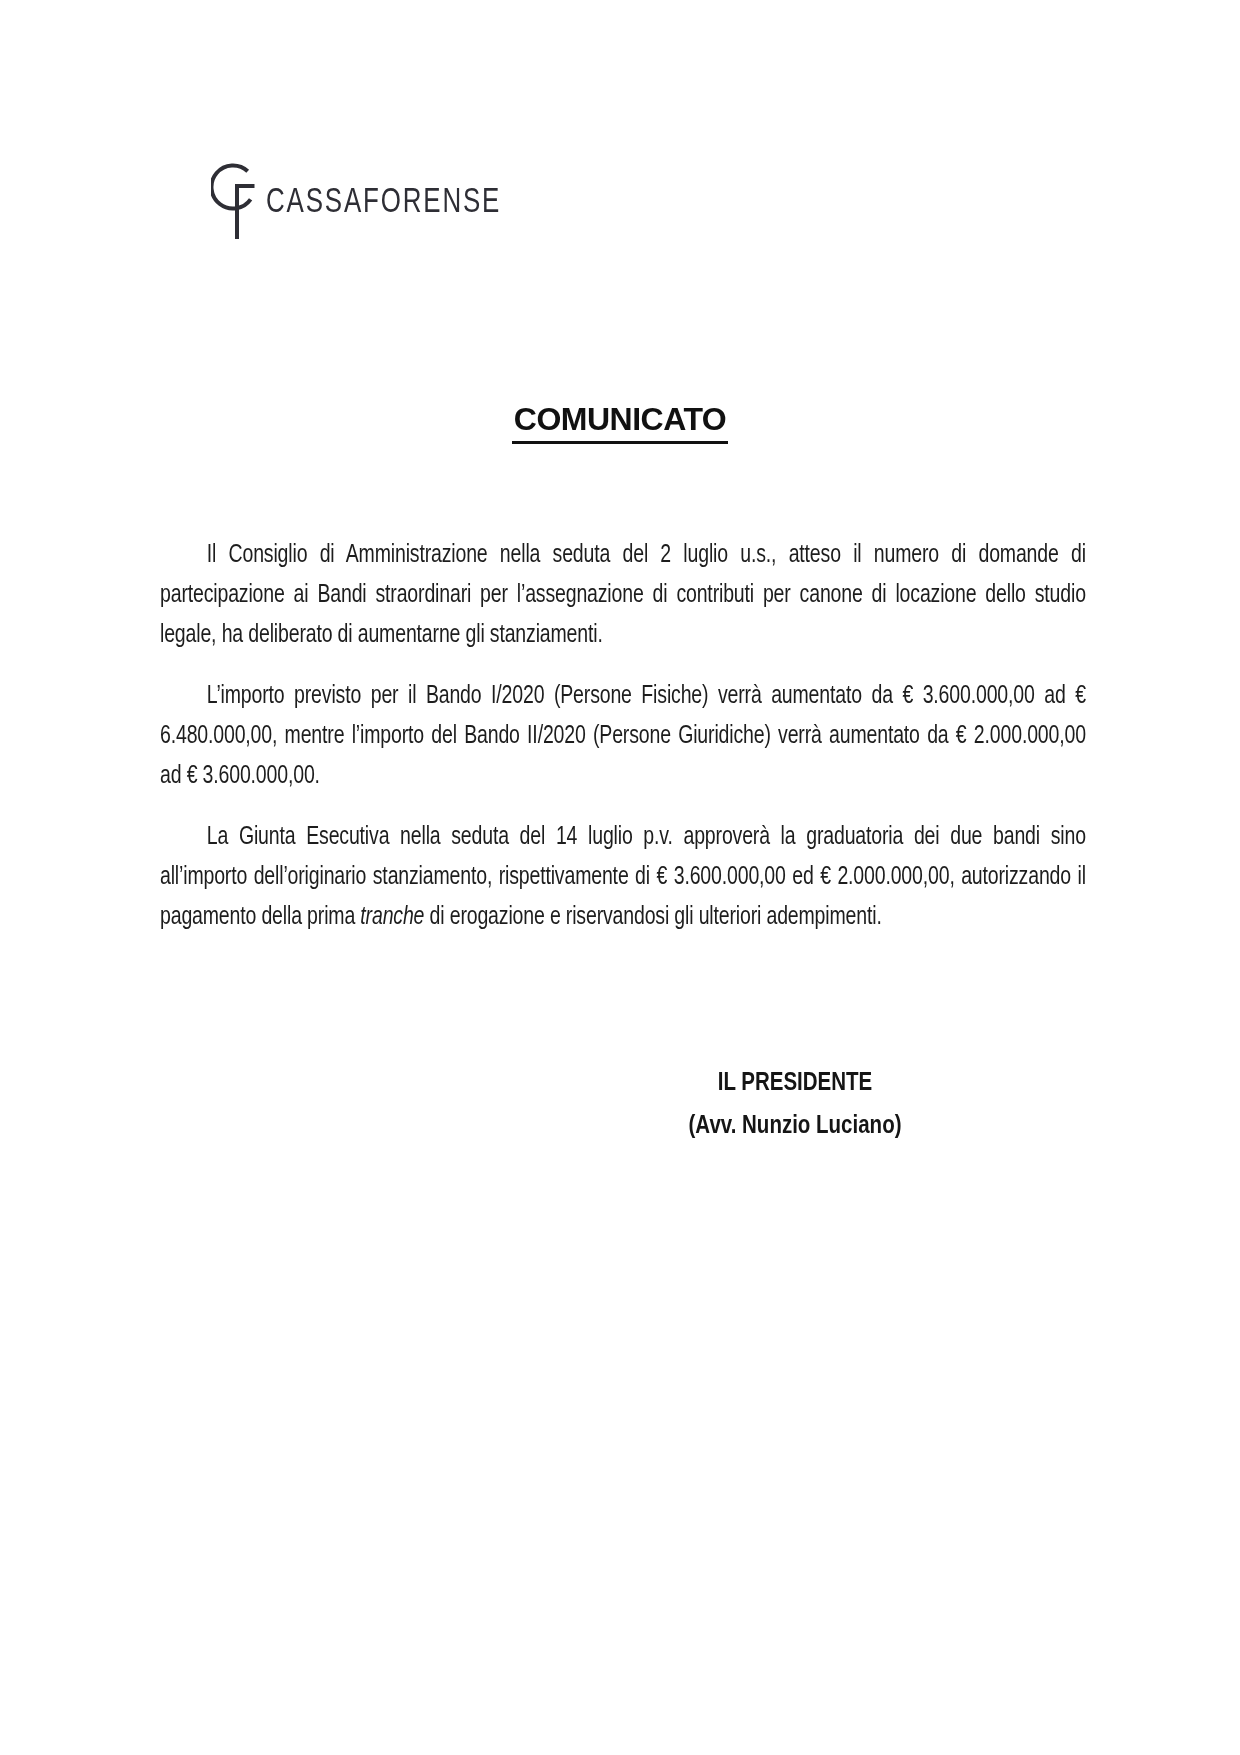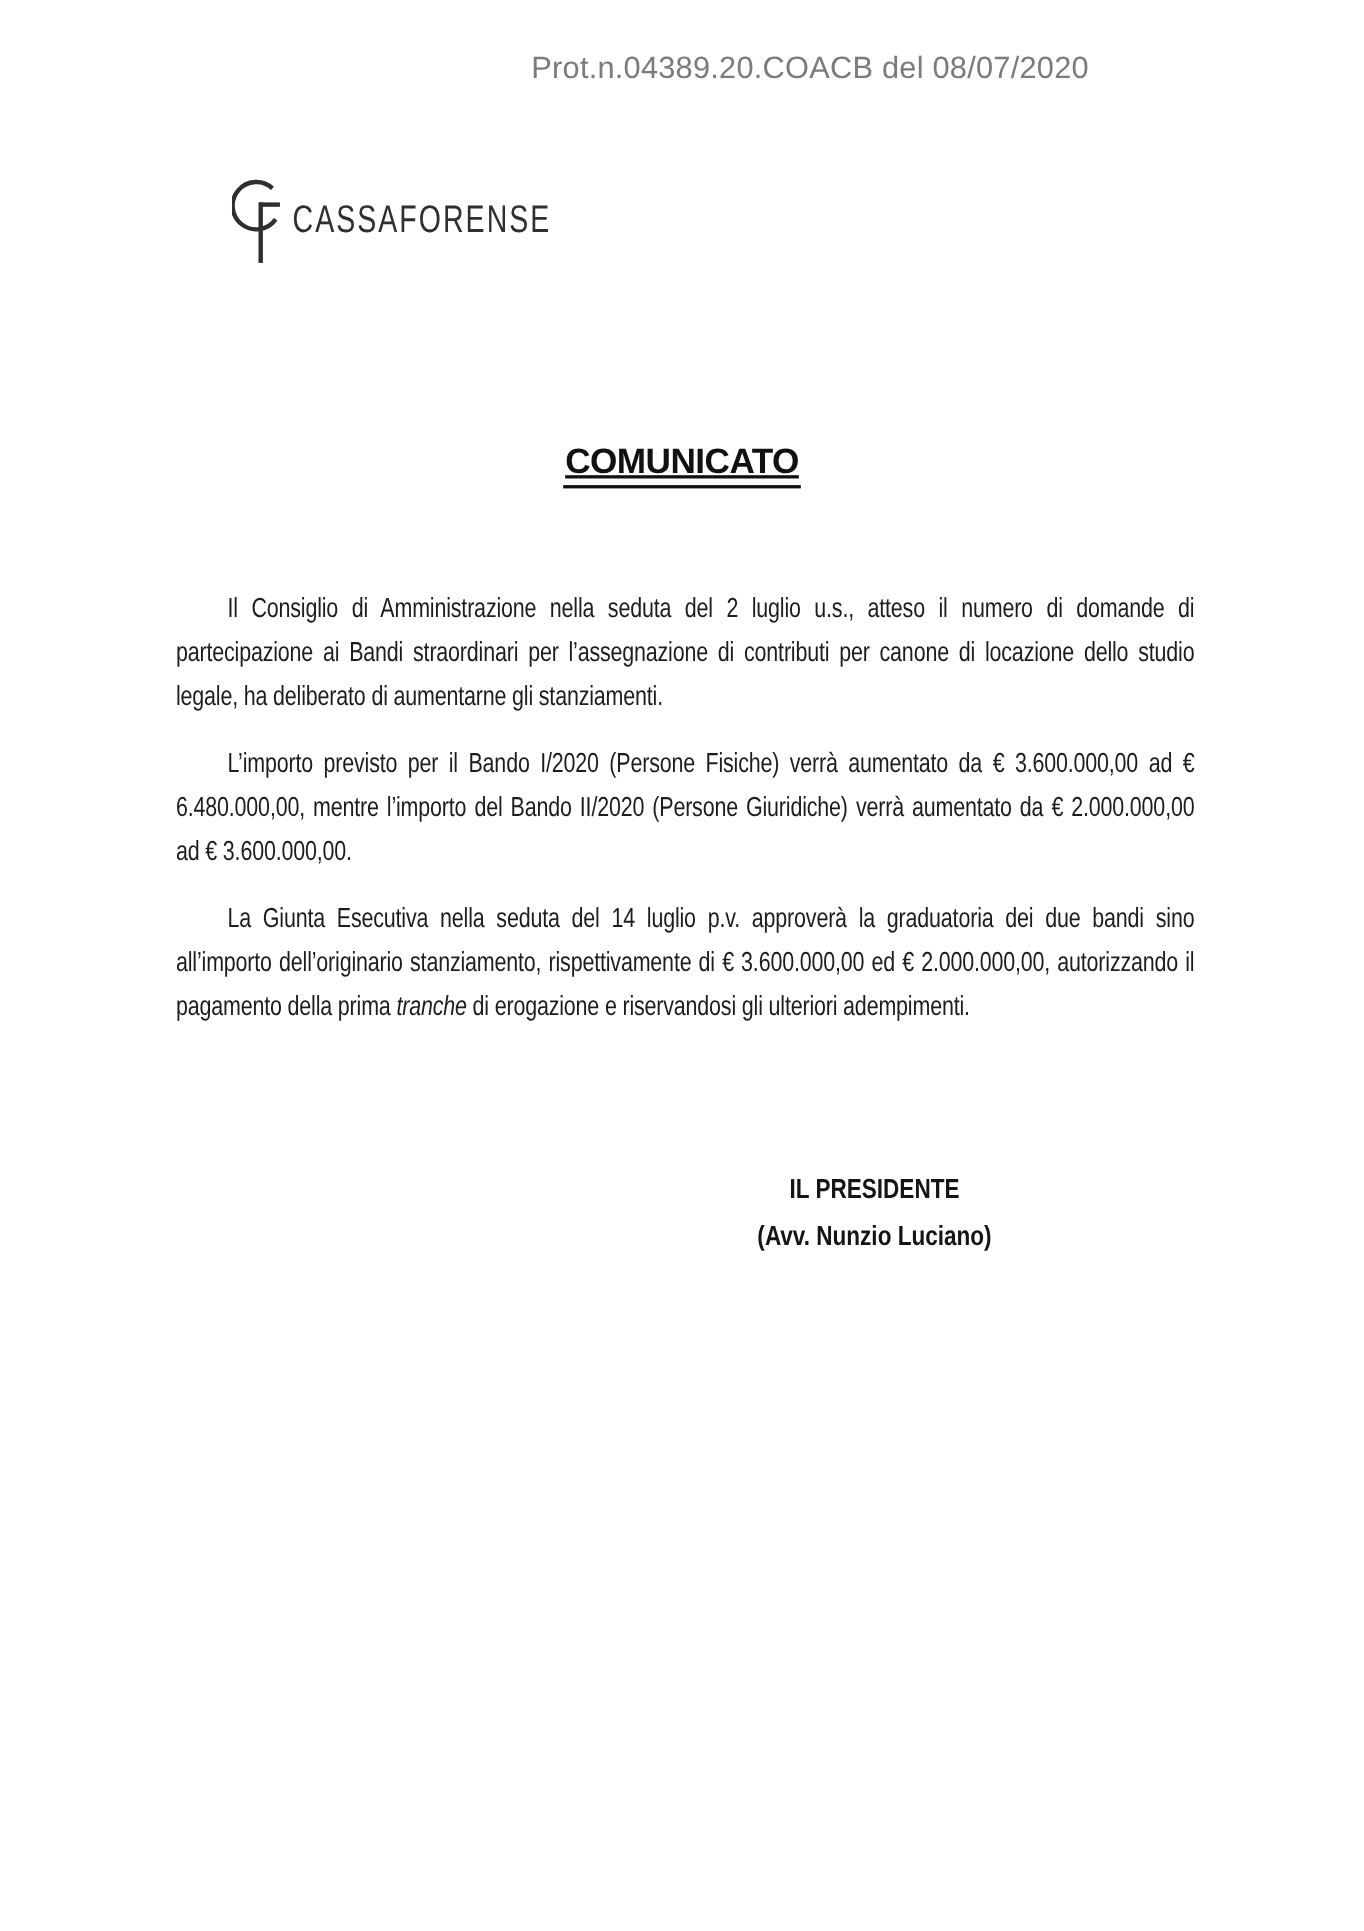--- a/index.html
+++ b/index.html
@@ -62,21 +62,20 @@
     text-align: center;
   }
   .title {
     display: inline-block;
     font-size: 32px;
     font-weight: bold;
     letter-spacing: -0.5px;
     color: #111111;
     border-bottom: 3px solid #111111;
     padding: 0 2px 3px 2px;
-    text-decoration: underline;
   }
 
   
   .doc-body {
     position: absolute;
     left: 160px;
     top: 533px;
     width: 1187px;
     transform: scaleX(0.78);
     transform-origin: left top;
@@ -106,21 +105,20 @@
     transform: scaleX(0.82);
     transform-origin: center top;
     white-space: nowrap;
   }
 </style>
 </head>
 <body>
 
 <div class="page">
 
-  <div class="prot-line">Prot.n.04389.20.COACB del 08/07/2020</div>
 
   <div class="logo">
     <svg width="48" height="80" viewBox="0 0 48 80" fill="none" stroke="#2e2e35" stroke-width="4" stroke-linecap="butt">
 
       <path d="M 36.7 10.3 A 21.5 21.5 0 1 0 39.6 38.3"></path>
 
       <path d="M 24.5 25 L 43.5 25"></path>
 
       <path d="M 26 23 L 26 78"></path>
     </svg>

